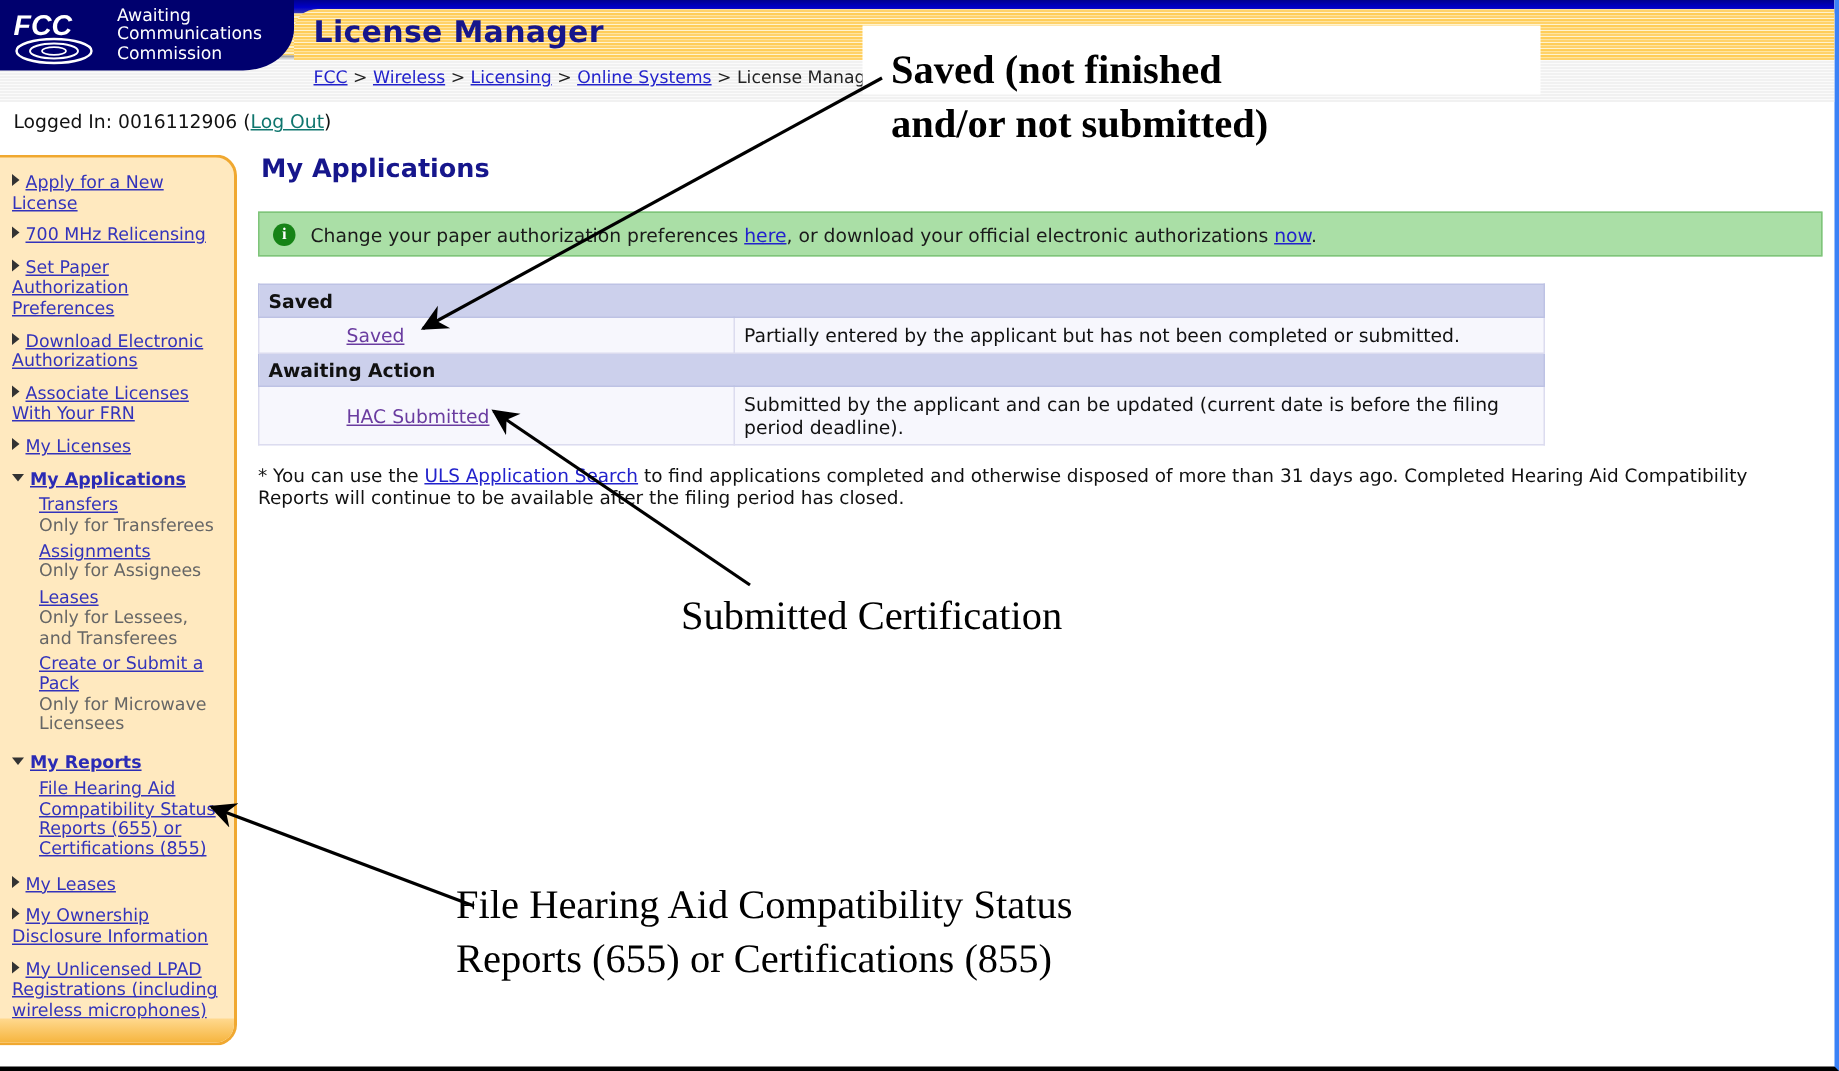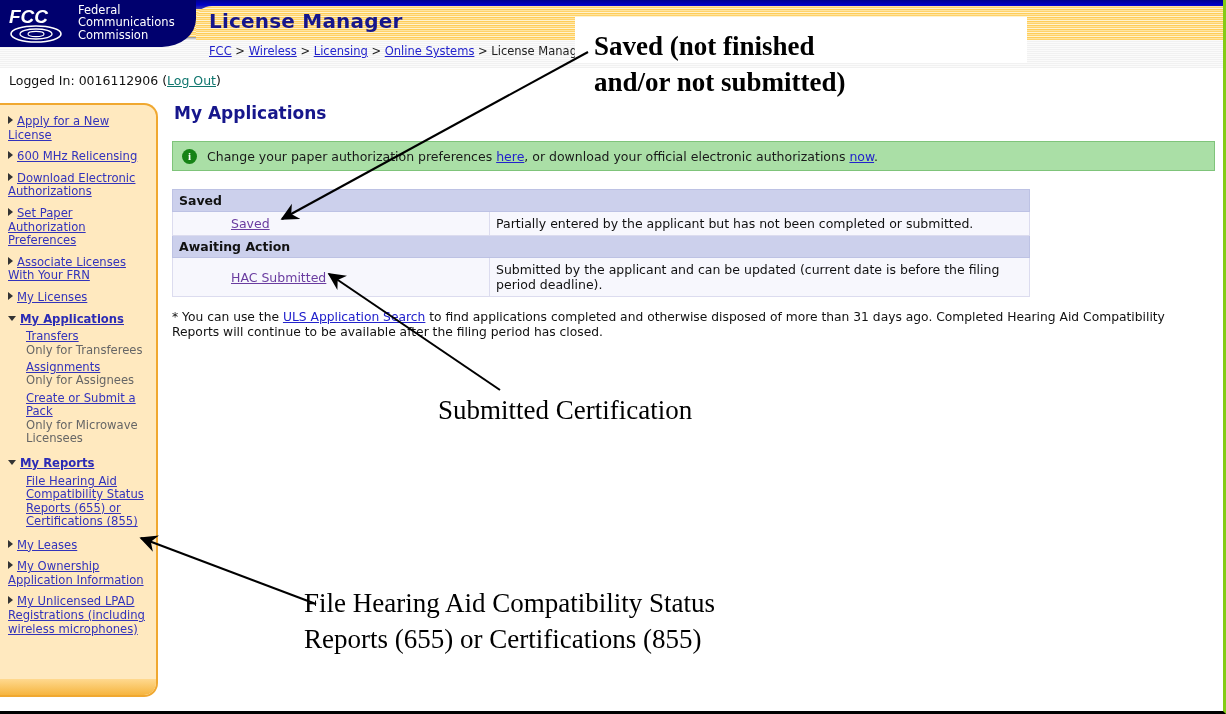--- a/index.html
+++ b/index.html
@@ -6,21 +6,21 @@
   body{
     width:1226px;height:714px;
     background:#ffffff;
     font-family:"DejaVu Sans","Liberation Sans",sans-serif;
     overflow:hidden;position:relative;
   }
   
   #page-frame{
     position:absolute;left:0;top:0;width:1226px;height:714px;
     box-sizing:border-box;
-    border-right:3px solid #84cc16;
+    border-right:3px solid #3b82f6;
     border-bottom:3px solid #000;
     background:#fff;
   }
   
   #header{
     position:absolute;left:0;top:0;width:1223px;height:68px;overflow:hidden;
   }
   #hdr-blue-strip{
     position:absolute;left:0;top:0;width:1223px;height:9px;
     background:linear-gradient(#00008f 0%,#0000c8 55%,#3a3ab0 100%);
@@ -169,21 +169,21 @@
 
   
   .anno{
     position:absolute;font-family:"Liberation Serif","DejaVu Serif",serif;
     color:#000;font-size:27px;line-height:36px;white-space:pre-line;
   }
   #anno-saved-box{
     position:absolute;left:575px;top:17px;width:452px;height:46px;background:#fff;
   }
   #anno-saved{left:594px;top:28px;width:420px;font-weight:bold;}
-  #anno-submitted{left:438px;top:392px;}
+  #anno-submitted{left:454px;top:392px;}
   #anno-file-hac{left:304px;top:585px;}
   svg#arrows{position:absolute;left:0;top:0;width:1226px;height:714px;pointer-events:none;}
 </style>
 </head>
 <body>
 
 <div id="page-frame">
 
   <div id="header">
     <div id="hdr-blue-strip"></div>
@@ -194,48 +194,48 @@
     <div id="title-tab"></div>
 
     <div id="fcc-logo">
       <svg class="fcc-mark" viewBox="0 0 66 40">
         <text x="1" y="19" font-family="Liberation Sans, sans-serif" font-size="19" font-weight="bold" font-style="italic" fill="#ffffff">FCC</text>
         <ellipse cx="28" cy="30" rx="25" ry="8" fill="none" stroke="#ffffff" stroke-width="1.6"></ellipse>
         <ellipse cx="28" cy="30" rx="16" ry="5" fill="none" stroke="#ffffff" stroke-width="1.3"></ellipse>
         <ellipse cx="28" cy="30" rx="8" ry="2.6" fill="none" stroke="#ffffff" stroke-width="1.1"></ellipse>
       </svg>
       <div class="fcc-words">
-        <div>Federal</div>
+        <div>Awaiting</div>
         <div>Communications</div>
         <div>Commission</div>
       </div>
     </div>
 
     <div id="app-title">License Manager</div>
 
     <div id="breadcrumb">
       <a href="#">FCC</a><span class="sep"> &gt; </span><a href="#">Wireless</a><span class="sep"> &gt; </span><a href="#">Licensing</a><span class="sep"> &gt; </span><a href="#">Online Systems</a><span class="sep"> &gt; </span><span class="cur">License Manager</span>
     </div>
   </div>
 
   <div id="loggedin"><span>Logged In: 0016112906 (</span><a href="#">Log Out</a><span>)</span></div>
 
   <div id="sidebar">
 
     <div class="nav-top">
       <span class="tri"></span><a href="#">Apply for a New License</a>
     </div>
     <div class="nav-top">
-      <span class="tri"></span><a href="#">600 MHz Relicensing</a>
+      <span class="tri"></span><a href="#">700 MHz Relicensing</a>
+    </div>
+    <div class="nav-top">
+      <span class="tri"></span><a href="#">Set Paper Authorization Preferences</a>
     </div>
     <div class="nav-top">
       <span class="tri"></span><a href="#">Download Electronic Authorizations</a>
-    </div>
-    <div class="nav-top">
-      <span class="tri"></span><a href="#">Set Paper Authorization Preferences</a>
     </div>
     <div class="nav-top">
       <span class="tri"></span><a href="#">Associate Licenses With Your FRN</a>
     </div>
     <div class="nav-top">
       <span class="tri"></span><a href="#">My Licenses</a>
     </div>
 
     <div class="nav-top bold">
       <span class="tri-down"></span><a href="#">My Applications</a>
@@ -243,36 +243,40 @@
 
     <div class="nav-sub">
       <a href="#">Transfers</a>
       <span class="note">Only for Transferees</span>
     </div>
     <div class="nav-sub">
       <a href="#">Assignments</a>
       <span class="note">Only for Assignees</span>
     </div>
     <div class="nav-sub">
+      <a href="#">Leases</a>
+      <span class="note">Only for Lessees, and Transferees</span>
+    </div>
+    <div class="nav-sub">
       <a href="#">Create or Submit a Pack</a>
       <span class="note">Only for Microwave Licensees</span>
     </div>
 
     <div class="nav-top bold" style="padding-top:8px;">
       <span class="tri-down"></span><a href="#">My Reports</a>
     </div>
     <div class="nav-sub" style="padding-bottom:6px;">
       <a href="#">File Hearing Aid Compatibility Status Reports (655) or Certifications (855)</a>
     </div>
 
     <div class="nav-top">
       <span class="tri"></span><a href="#">My Leases</a>
     </div>
     <div class="nav-top">
-      <span class="tri"></span><a href="#">My Ownership Application Information</a>
+      <span class="tri"></span><a href="#">My Ownership Disclosure Information</a>
     </div>
     <div class="nav-top">
       <span class="tri"></span><a href="#">My Unlicensed LPAD Registrations (including wireless microphones)</a>
     </div>
   </div>
 
   <div id="main">
 
     <h1 id="page-title">My Applications</h1>
 

